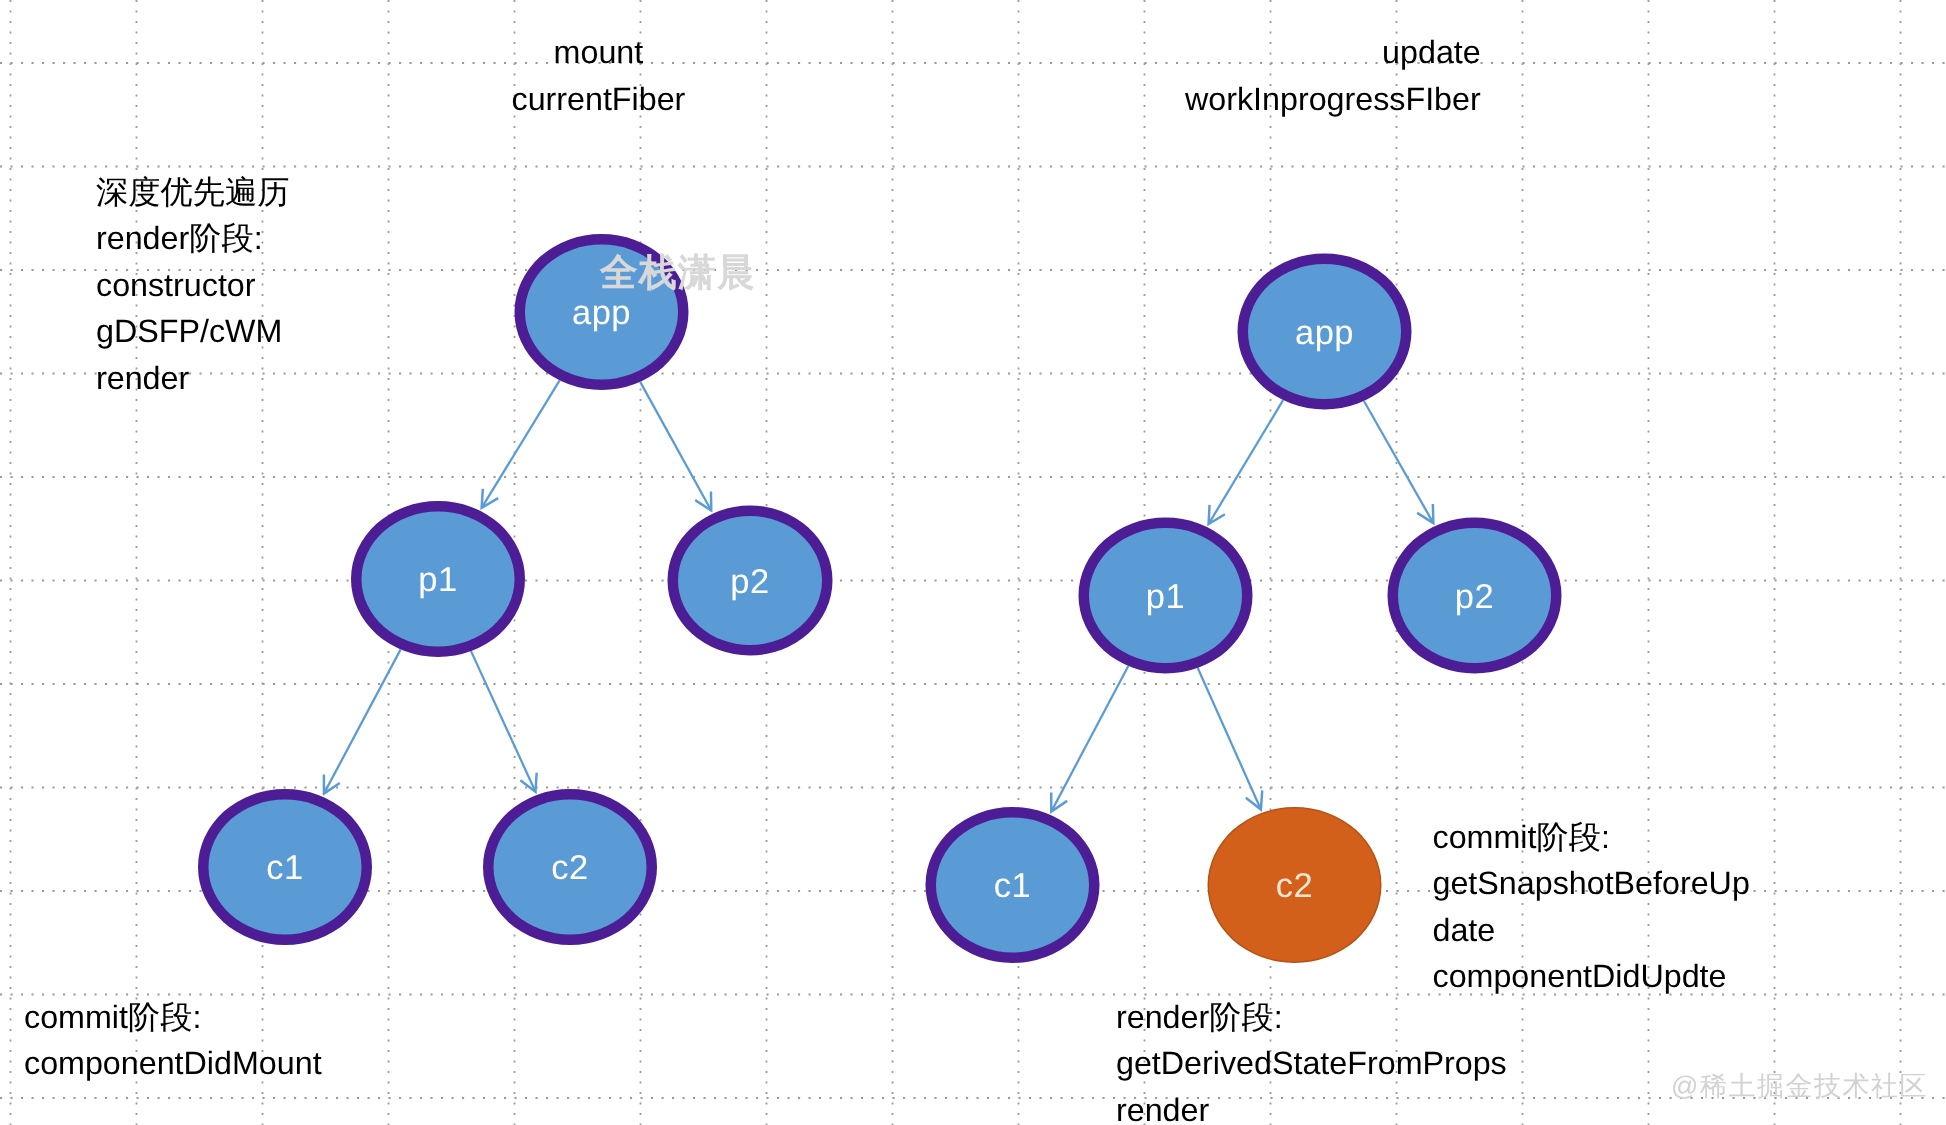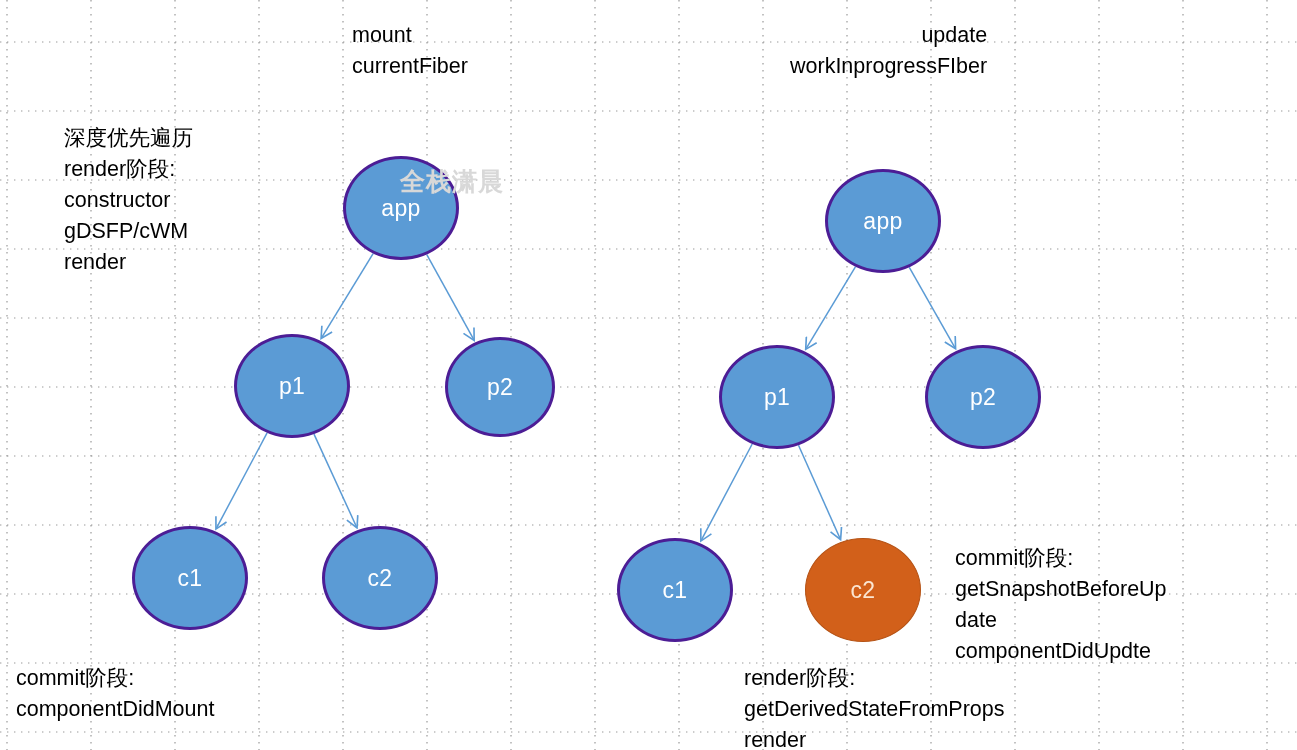--- a/index.html
+++ b/index.html
@@ -35,21 +35,21 @@
     align-items: center;
     justify-content: center;
     color: #ffffff;
     font-size: 23px;
     font-family: "Liberation Sans", "DejaVu Sans", sans-serif;
     letter-spacing: 0.3px;
     box-sizing: border-box;
   }
   .node.blue {
     background: #5b9bd5;
-    border: 3px solid #4c1d95;
+    border: 7px solid #4c1d95;
   }
   .node.orange {
     background: #d2601a;
     border: 1px solid #b55316;
     color: #fbe6d2;
   }
   
   .textblock {
     position: absolute;
     color: #000000;
@@ -157,35 +157,36 @@
                </div>
       <div class="node blue" id="update-c1" style="left:617px;top:538px;width:116px;height:104px;">
                  <span>c1</span>
                </div>
       <div class="node orange" id="update-c2" style="left:805px;top:538px;width:116px;height:104px;">
                  <span>c2</span>
                </div>
     </div>
 
   <div id="labels-layer">
-      <div class="textblock" id="mount-label" style="left:352px;top:20px;">mount
+      <div class="textblock" id="mount-label" style="left:341px;top:20px;text-align:center;">mount
 currentFiber</div>
       <div class="textblock" id="update-label" style="left:790px;top:20px;text-align:right;">update
 workInprogressFIber</div>
-      <div class="textblock" id="render-phase-note" style="left:64px;top:123px;">深度优先遍历
+      <div class="textblock" id="render-phase-note" style="left:64px;top:113px;">深度优先遍历
 render阶段:
 constructor
 gDSFP/cWM
 render</div>
       <div class="textblock" id="commit-mount-note" style="left:16px;top:663px;">commit阶段:
 componentDidMount</div>
       <div class="textblock" id="render-update-note" style="left:744px;top:663px;">render阶段:
 getDerivedStateFromProps
 render</div>
       <div class="textblock" id="commit-update-note" style="left:955px;top:543px;">commit阶段:
 getSnapshotBeforeUp
 date
 componentDidUpdte</div>
     </div>
 
   <div class="watermark" id="watermark-center" style="left: 400px; top: 132px; margin-top: 33px;">全栈潇晨</div>
+  <div class="watermark" id="watermark-corner" style="left: 1114px; top: 712px;">@稀土掘金技术社区</div>
 
 </div>
 
 </body></html>

